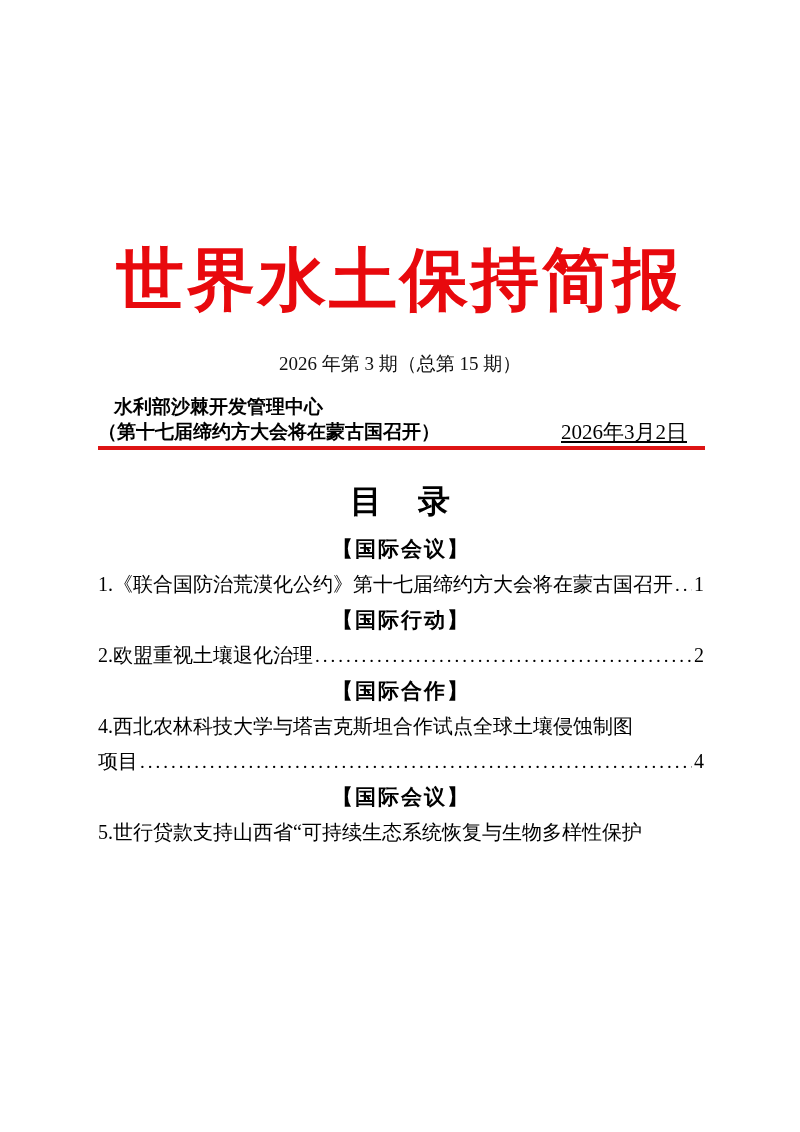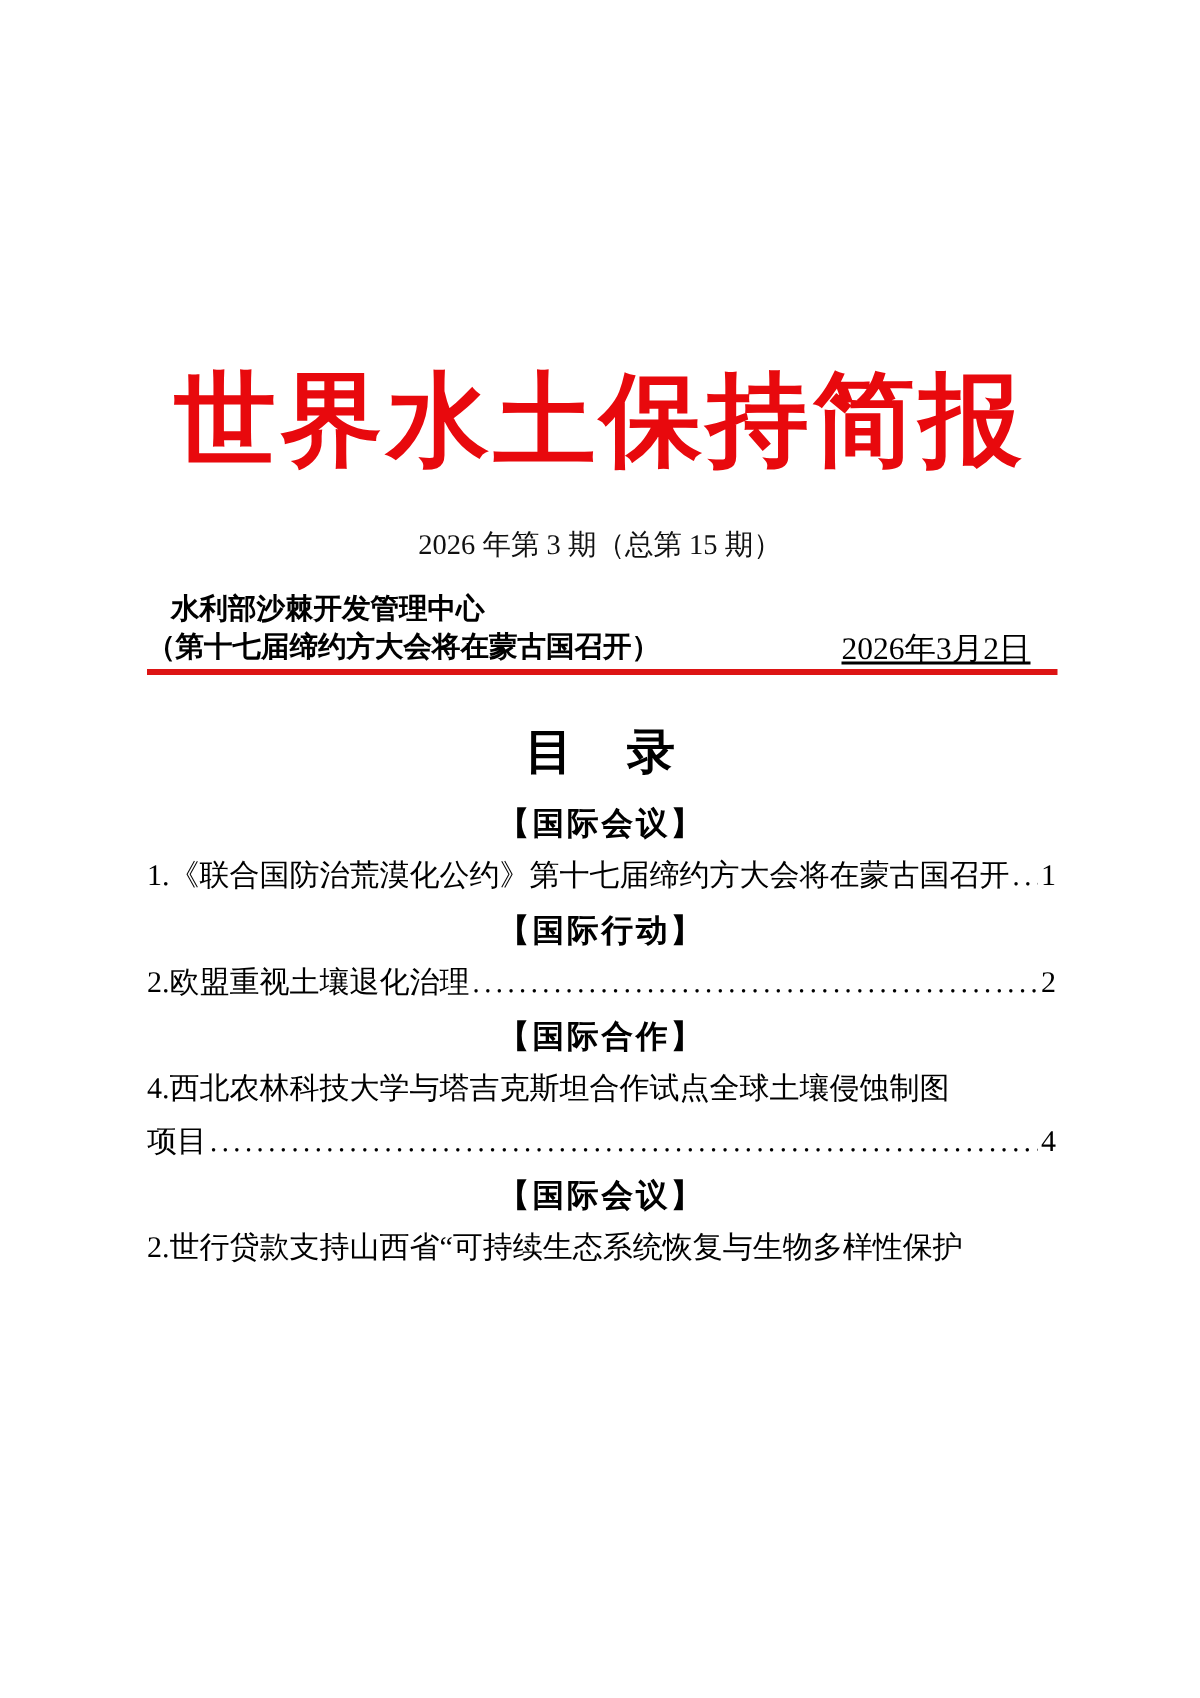--- a/index.html
+++ b/index.html
@@ -177,16 +177,16 @@
 
     <div class="toc-heading">【国际合作】</div>
     <div class="toc-line">4.西北农林科技大学与塔吉克斯坦合作试点全球土壤侵蚀制图</div>
     <div class="toc-item">
       <span class="toc-text">项目</span>
       <span class="dots"></span>
       <span class="pageno">4</span>
     </div>
 
     <div class="toc-heading">【国际会议】</div>
-    <div class="toc-line">2.世行贷款支持山西省“可持续生态系统恢复与生物多样性保护</div>
+    <div class="toc-line">5.世行贷款支持山西省“可持续生态系统恢复与生物多样性保护</div>
   </div>
 
 </div>
 
 </body></html>

